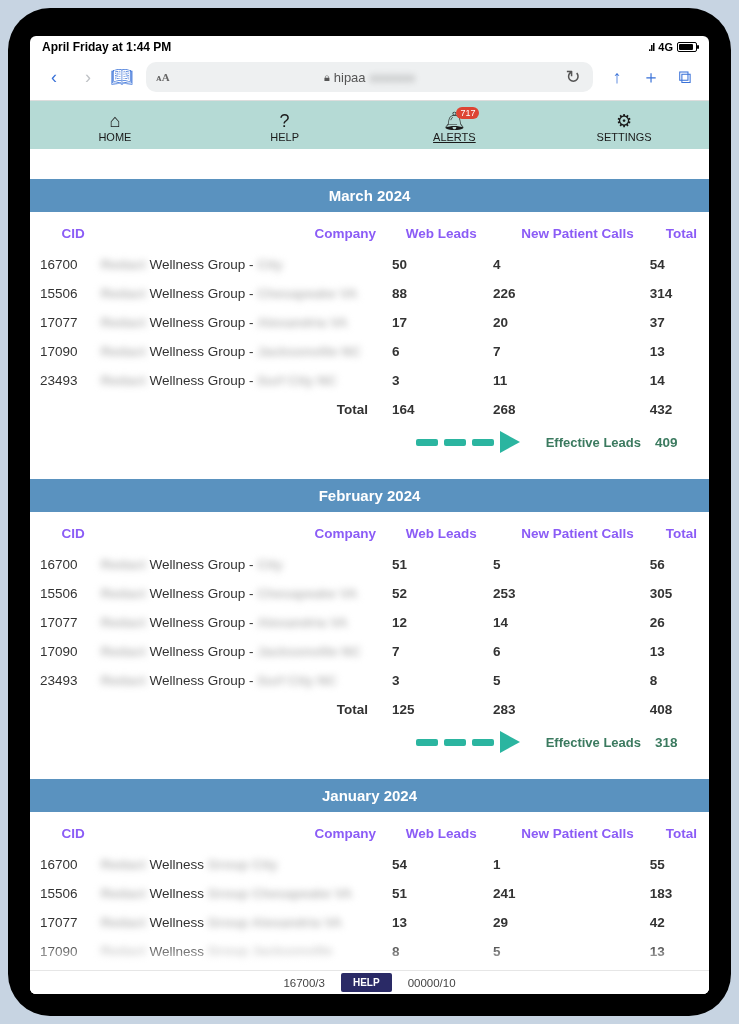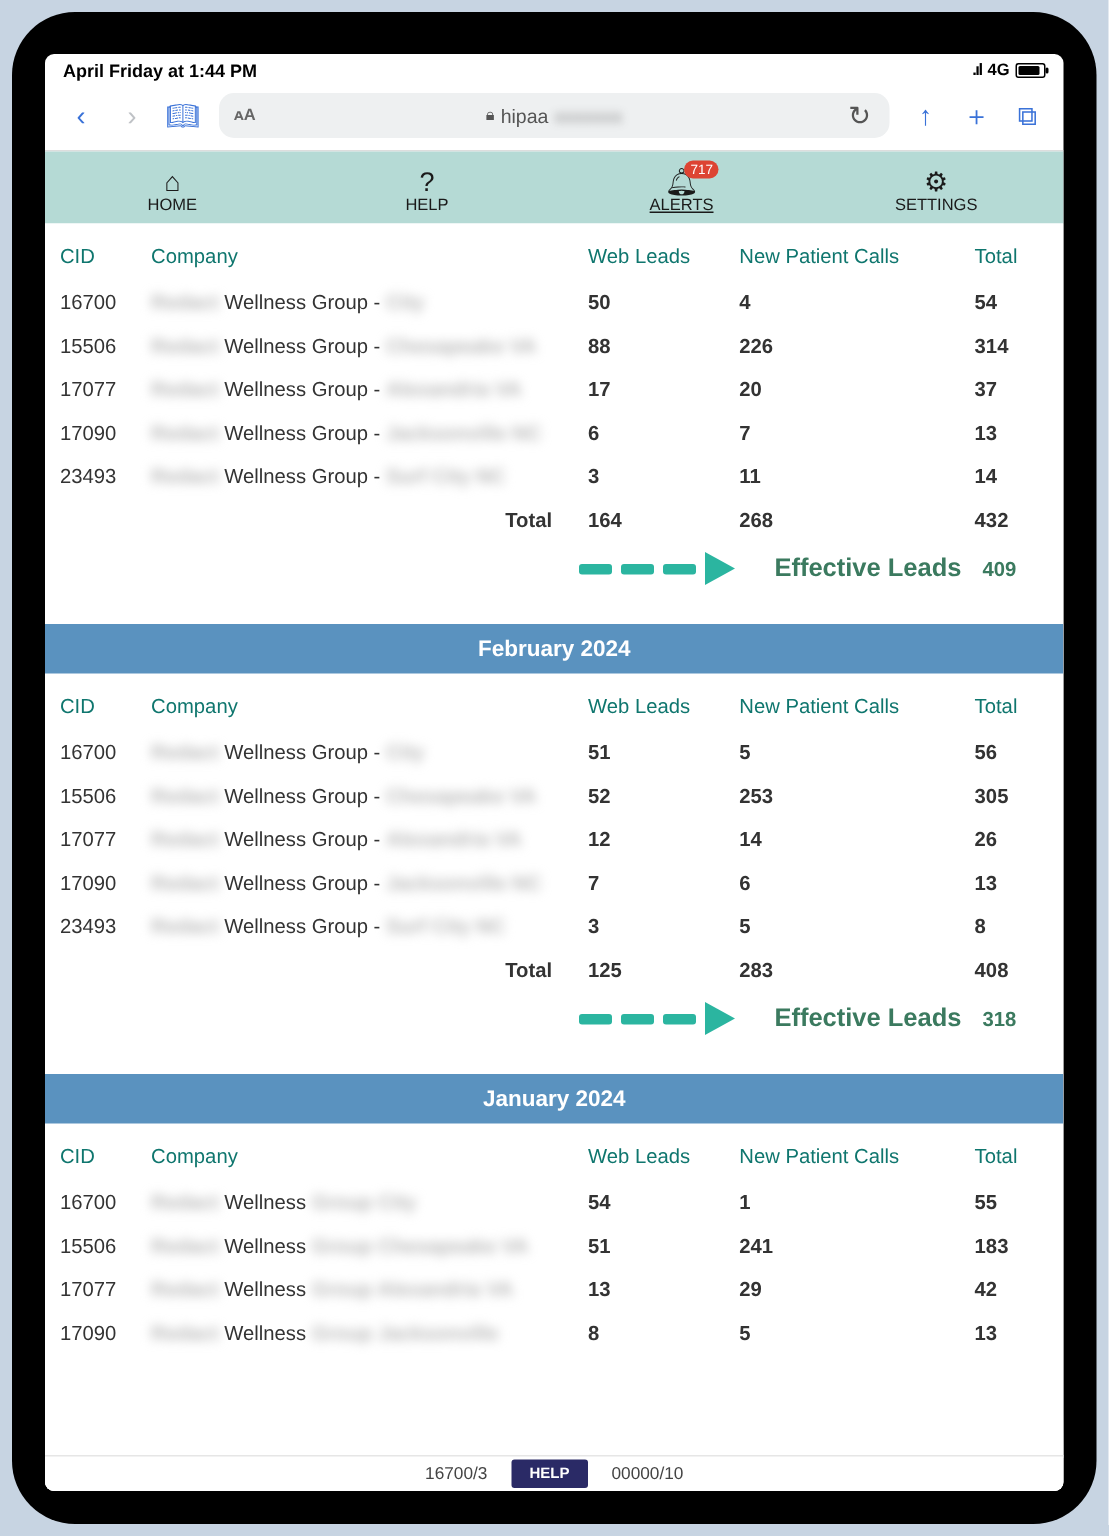--- a/index.html
+++ b/index.html
@@ -45,21 +45,21 @@
   .battery::after { content:""; position:absolute; right:-3px; top:2px; width:2px; height:4px; background:#000; border-radius:1px;}
   .battery::before { content:""; position:absolute; left:1px; top:1px; width:14px; height:6px; background:#000; border-radius:1px;}
   .browser-bar {
     display:flex; align-items:center; gap:14px; padding:6px 14px 8px 14px; border-bottom:1px solid #ddd;
     color:#4b7dd4;
   }
   .browser-bar .addr {
     flex:1; background:#eef0f1; border-radius:10px; height:30px; display:flex; align-items:center;
     justify-content:space-between; padding:0 10px; color:#555; font-size:13px; position:relative;
   }
-  .addr-left { font-size:11px; color:#666; font-weight:600; }
+  .addr-left { font-size:11px; color:#666; font-weight:600;font-family:Liberation Serif, serif; }
   .addr-center { position:absolute; left:0; right:0; text-align:center; display:flex; align-items:center; justify-content:center; gap:4px; }
   .addr-center .blur { filter: blur(3px); opacity:0.6; }
   .bicon { font-size:18px; color:#3a72d8; display:inline-flex; width:20px; justify-content:center;}
   .bicon.muted { color:#bfc2c6; }
   .nav {
     background:#b5dad5; display:flex; padding:10px 0 6px 0;
   }
   .nav-item {
     flex:1; display:flex; flex-direction:column; align-items:center; color:#1a1a1a; font-size:11px;
     position:relative;
@@ -75,21 +75,21 @@
   }
   .month-header {
     background:#5a92bf; color:#fff; font-weight:700; text-align:center; padding:8px 0; font-size:15px;
     margin-top:22px;
   }
   .month-header.first { margin-top:30px; }
   table.leads {
     width:100%; border-collapse:collapse; font-size:13.5px;
   }
   table.leads th {
-    color:#0f766e; font-weight:400; text-align:left; padding:14px 8px 10px 8px; font-size:13.5px;
+    color:#8b5cf6; font-weight:700; text-align:right; padding:14px 8px 10px 8px; font-size:13.5px;
   }
   table.leads td {
     color:#333; padding:6px 8px 8px 8px;
   }
   table.leads td.b { font-weight:700; }
   table.leads .cid { width:56px; padding-left:10px;}
   table.leads .company { width:260px; }
   table.leads .wl { width:90px; }
   table.leads .npc { width:140px; }
   table.leads .tot { width:60px; padding-right:12px;}
@@ -98,21 +98,21 @@
   .total-label { text-align:right; padding-right:16px !important;}
   .effective-row {
     display:flex; align-items:center; justify-content:flex-end; padding:6px 12px 4px 0; gap:14px;
   }
   .effective-row .arrow { display:flex; align-items:center; gap:6px; margin-right:12px;}
   .dash { width:22px; height:7px; background:#2bb5a0; border-radius:2px;}
   .ahead {
     width:0; height:0; border-top:11px solid transparent; border-bottom:11px solid transparent;
     border-left:20px solid #2bb5a0;
   }
-  .effective-row .elabel { color:#3b7a5f; font-weight:700; font-size:17px;}
+  .effective-row .elabel { color:#3b7a5f; font-weight:700; font-size:13px;}
   .effective-row .eval { color:#3b7a5f; font-weight:700; font-size:13.5px; width:42px; text-align:left;}
   .bottom-bar {
     position:absolute; bottom:0; left:0; right:0; height:24px; background:#fff; border-top:1px solid #e6e6e6;
     display:flex; align-items:center; justify-content:center; gap:16px; font-size:11.5px; color:#444;
   }
   .help-btn {
     background:#2a2a66; color:#fff; font-size:10px; padding:4px 12px; border-radius:2px; font-weight:600;
   }
   .fadeout {
     position:absolute; bottom:22px; left:0; right:0; height:30px;
@@ -166,20 +166,21 @@
         <span class="badge">717</span>
         <span class="lbl">ALERTS</span>
       </div>
       <div class="nav-item">
         <span class="nicon">⚙</span>
         <span class="lbl">SETTINGS</span>
       </div>
     </div>
 
     <div class="content" id="content">
+        <div class="month-header first">March 2024</div>
         <table class="leads">
           <thead>
             <tr>
               <th class="cid">CID</th>
               <th class="company">Company</th>
               <th class="wl">Web Leads</th>
               <th class="npc">New Patient Calls</th>
               <th class="tot">Total</th>
             </tr>
           </thead>

